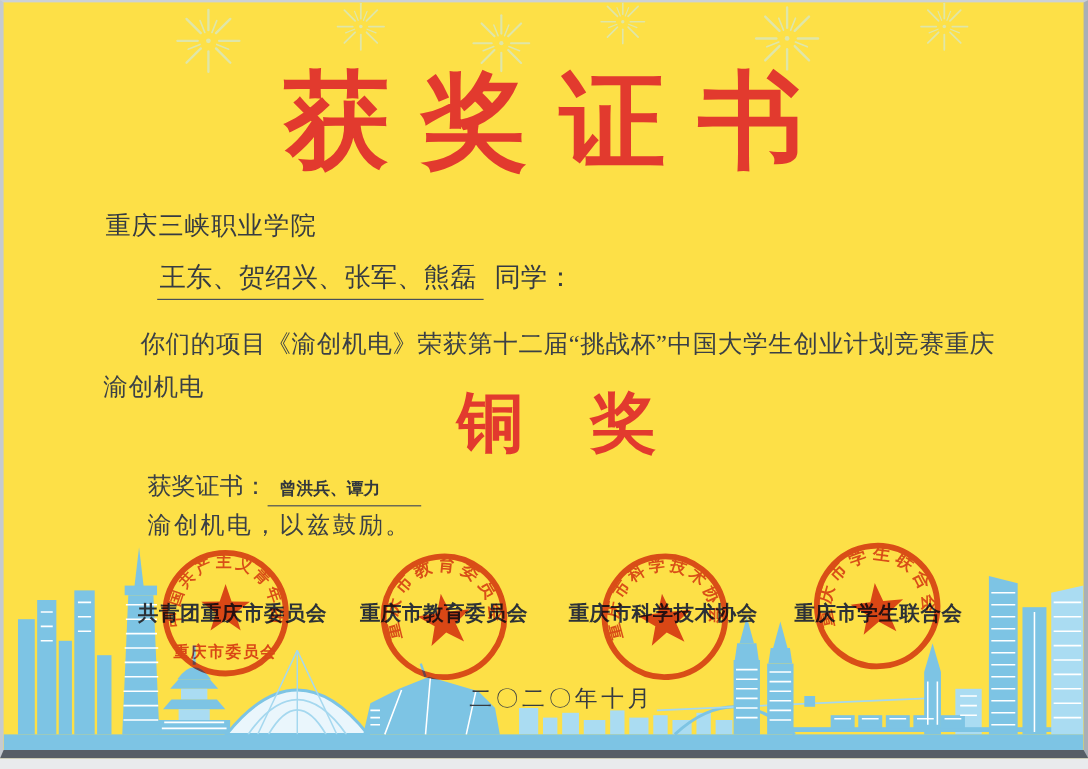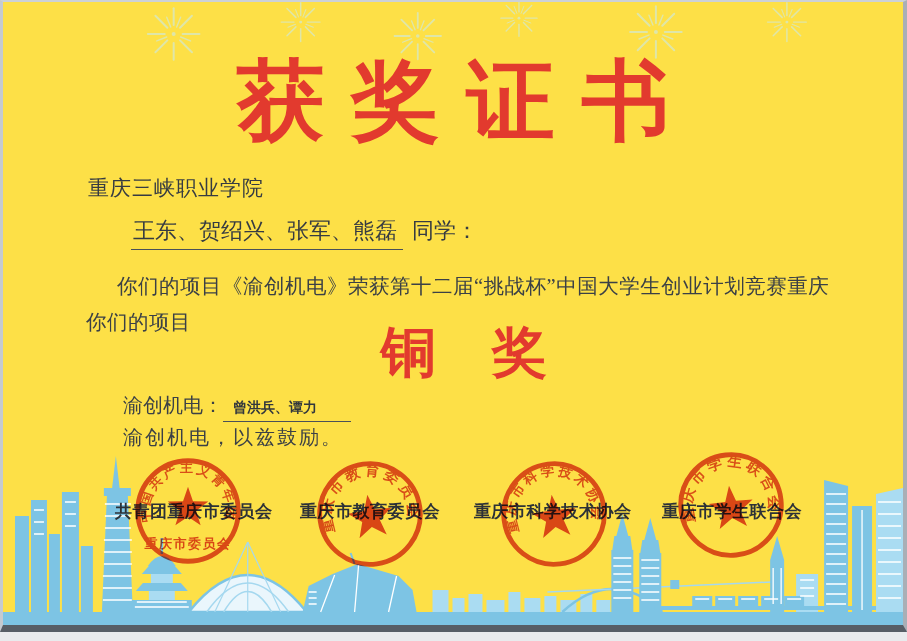--- a/index.html
+++ b/index.html
@@ -177,26 +177,26 @@
 
   <div class="abs title">获奖证书</div>
 
   <div class="abs recipients ink">
     <span class="names">王东、贺绍兴、张军、熊磊</span><span class="suffix">同学：</span>
   </div>
 
   <div class="abs school ink">重庆三峡职业学院</div>
 
   <div class="abs bodyline body1">你们的项目《渝创机电》荣获第十二届“挑战杯”中国大学生创业计划竞赛重庆</div>
-  <div class="abs bodyline body2">你们的项目</div>
+  <div class="abs bodyline body2">渝创机电</div>
 
   <div class="abs award">铜奖</div>
 
   <div class="abs advisor">
-    <span>渝创机电：</span><span class="names">曾洪兵、谭力</span>
+    <span>获奖证书：</span><span class="names">曾洪兵、谭力</span>
   </div>
 
   <div class="abs closing">渝创机电，以兹鼓励。</div>
 
   <div class="abs org org1">共青团重庆市委员会</div>
   <div class="abs org org2">重庆市教育委员会</div>
   <div class="abs org org3">重庆市科学技术协会</div>
   <div class="abs org org4">重庆市学生联合会</div>
 
   <svg class="seal" style="left:127px; top:451px;" width="116" height="116" viewBox="-60 -60 120 120">
@@ -229,14 +229,15 @@
 
   <svg class="seal" style="left:670px; top:445px; transform:rotate(-6deg);" width="116" height="116" viewBox="-60 -60 120 120">
     <circle r="52" fill="none" stroke="#d84b41" stroke-width="5"></circle>
     <path id="arc4" d="M -34.6,20 A 40,40 0 1,1 34.6,20" fill="none"></path>
     <text font-size="15" font-weight="bold" fill="#d84b41" letter-spacing="4">
       <textPath href="#arc4" startOffset="50%" text-anchor="middle">重庆市学生联合会</textPath>
     </text>
     <polygon fill="#d8423a" transform="translate(0,4)" points="0,-24 5.6,-7.8 22.8,-7.4 9.1,3 14.2,19.4 0,9.6 -14.2,19.4 -9.1,3 -22.8,-7.4 -5.6,-7.8"></polygon>
   </svg>
 
+  <div class="abs date">二〇二〇年十月</div>
 
 </div>
 
 </body></html>

